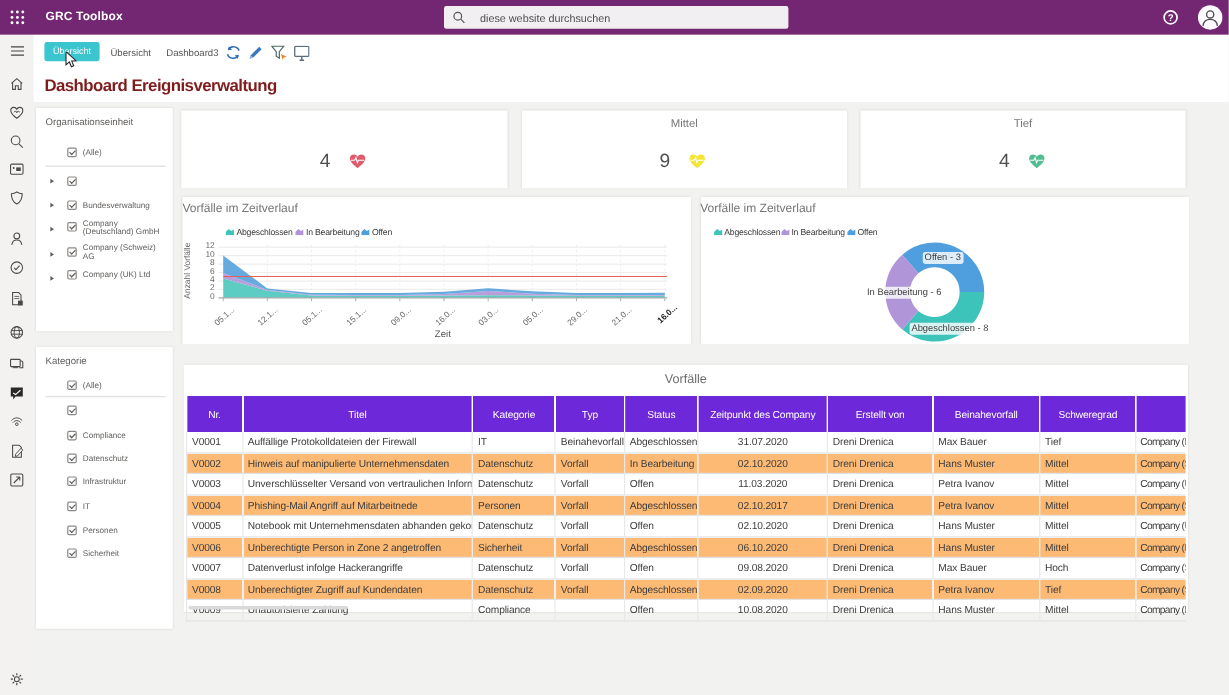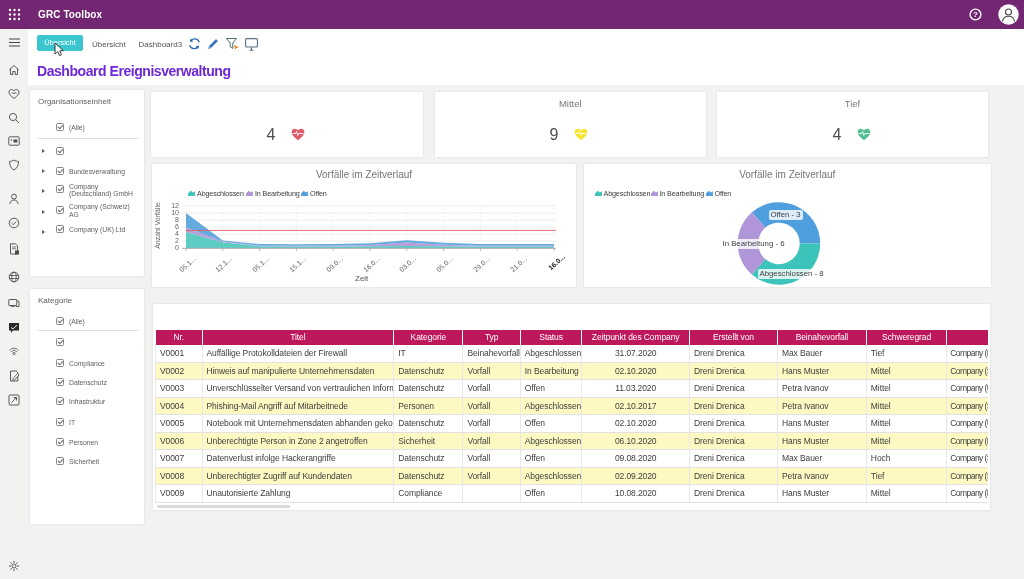--- a/index.html
+++ b/index.html
@@ -12,43 +12,43 @@
 #brand{position:absolute;left:38px;top:8.5px;color:#fff;font-size:10px;font-weight:bold;letter-spacing:.1px}
 #searchbox{position:absolute;left:370px;top:5px;width:287px;height:19px;background:#f1eff1;border-radius:2px}
 #searchbox span{position:absolute;top:4.5px;font-size:9px;color:#4f4f4f}
 
 #sidebar{position:absolute;left:0;top:29px;width:28px;height:550px;background:#f3f2f1}
 .sic{position:absolute;left:8px;width:12px;height:12px}
 
 #whiteband{position:absolute;left:28px;top:29px;width:996px;height:56px;background:#fff}
 #tealbtn{position:absolute;left:37px;top:35px;width:46px;height:16px;background:#3bc5ce;border-radius:2px;color:#fff;font-size:7.5px;text-align:center;line-height:16px}
 .tab{position:absolute;top:39.5px;font-size:8px;color:#555}
-#heading{position:absolute;left:37px;top:62.5px;font-size:14px;font-weight:bold;letter-spacing:-0.45px;color:#6d28d9}
+#heading{position:absolute;left:37px;top:62.5px;font-size:14px;font-weight:bold;letter-spacing:-0.45px;color:#7f1d1d}
 
 .ftitle{position:absolute;left:8px;top:7px;font-size:8px;color:#605e5c}
 .fsep{position:absolute;left:8px;height:1px;background:#e1dfdd;right:6px}
 .cb{position:absolute;width:8px;height:8px;border:1px solid #8a8886;border-radius:1.5px}
 .cb:after{content:"";position:absolute;left:0.8px;top:1.2px;width:4px;height:2.2px;border-left:1px solid #605e5c;border-bottom:1px solid #605e5c;transform:rotate(-45deg)}
 .flbl{position:absolute;font-size:6.8px;color:#605e5c;line-height:7.5px}
 .farr{position:absolute;width:0;height:0;border-left:3.5px solid #605e5c;border-top:2.5px solid transparent;border-bottom:2.5px solid transparent}
 
 .kpit{position:absolute;width:100%;text-align:center;top:6px;font-size:9.5px;color:#777}
 .kpiv{position:absolute;top:34px;font-size:16px;color:#4f4f4f;width:60px;text-align:center}
 
-.ctitle{position:absolute;width:100%;text-align:center;top:5px;font-size:10px;color:#757575}
+.ctitle{position:absolute;width:100%;top:5px;font-size:10px;color:#757575}
 .leg{position:absolute;top:24.5px;font-size:7.2px;letter-spacing:-0.15px;color:#3b3b3b;white-space:nowrap}
 .licon{display:inline-block;width:7px;height:6px;margin-right:2px}
 .xlab{position:absolute;font-size:7px;color:#666;transform:rotate(-42deg);transform-origin:100% 0;white-space:nowrap}
 .ylab{position:absolute;font-size:7px;color:#666;text-align:right;width:14px}
 .dlab{position:absolute;font-size:7.8px;color:#3f3f3f;background:rgba(255,255,255,.8);border-radius:2px;padding:0 2px;white-space:nowrap;line-height:10px}
 
 #tbl{position:absolute;left:2px;top:25.5px;border-collapse:collapse;table-layout:fixed;width:833px;font-size:8.5px;letter-spacing:-0.1px}
-#tbl th{background:#be185d;color:#fff;font-weight:normal;font-size:8.5px;height:15px;border-left:1px solid #fff;overflow:hidden;white-space:nowrap}
+#tbl th{background:#6d28d9;color:#fff;font-weight:normal;font-size:8.5px;height:30px;border-left:1px solid #fff;overflow:hidden;white-space:nowrap}
 #tbl td{height:17.5px;color:#3d3d3d;padding:0 0 0 4px;border-left:1px solid #e8e8e8;border-bottom:1px solid #e2e2e2;overflow:hidden;white-space:nowrap}
-#tbl tr.alt td{background:#fef9c3}
+#tbl tr.alt td{background:#fdba74}
 #tbl td.c{text-align:center;padding:0}
 #tbl td.co{letter-spacing:-0.55px;padding-left:3px}
 </style>
 </head>
 <body>
 
 <div id="topbar">
   <svg class="abs" style="left:8px;top:8px" width="13" height="13">
       <g fill="#fff">
         <circle cx="2" cy="2" r="1.2"></circle>
@@ -56,20 +56,27 @@
         <circle cx="11" cy="2" r="1.2"></circle>
         <circle cx="2" cy="6.5" r="1.2"></circle>
         <circle cx="6.5" cy="6.5" r="1.2"></circle>
         <circle cx="11" cy="6.5" r="1.2"></circle>
         <circle cx="2" cy="11" r="1.2"></circle>
         <circle cx="6.5" cy="11" r="1.2"></circle>
         <circle cx="11" cy="11" r="1.2"></circle>
       </g>
     </svg>
   <div id="brand">GRC Toolbox</div>
+  <div id="searchbox">
+    <svg class="abs" style="left:7px;top:4px" width="11" height="11" viewBox="0 0 11 11">
+        <circle cx="4.5" cy="4.5" r="3.2" fill="none" stroke="#555" stroke-width="1"></circle>
+        <line x1="7" y1="7" x2="10" y2="10" stroke="#555" stroke-width="1"></line>
+      </svg>
+    <span style="left:30px">diese website durchsuchen</span>
+  </div>
   <svg class="abs" style="left:969px;top:8px" width="13" height="13" viewBox="0 0 13 13">
       <circle cx="6.5" cy="6.5" r="5.4" fill="none" stroke="#fff" stroke-width="1.4"></circle>
       <text x="6.5" y="9.4" font-size="8" fill="#fff" text-anchor="middle" font-family="Liberation Sans" font-weight="bold">?</text>
     </svg>
   <circle class="abs"></circle>
   <svg class="abs" style="left:998px;top:4px" width="21" height="21" viewBox="0 0 21 21">
       <circle cx="10.5" cy="10.5" r="10.2" fill="#fdfbfd"></circle>
       <circle cx="10.5" cy="8" r="3" fill="none" stroke="#4a4a4a" stroke-width="1.1"></circle>
       <path d="M4.5 17.5 C5 13.5 7.5 12.2 10.5 12.2 C13.5 12.2 16 13.5 16.5 17.5" fill="none" stroke="#4a4a4a" stroke-width="1.1"></path>
     </svg>
@@ -332,21 +339,21 @@
   <div class="xlab" style="right:347.2px;top:91px">12.1...</div>
   <div class="xlab" style="right:310.4px;top:91px">05.1...</div>
   <div class="xlab" style="right:273.6px;top:91px">15.1...</div>
   <div class="xlab" style="right:236.8px;top:91px">09.0...</div>
   <div class="xlab" style="right:200px;top:91px">16.0...</div>
   <div class="xlab" style="right:163.2px;top:91px">03.0...</div>
   <div class="xlab" style="right:126.4px;top:91px">05.0...</div>
   <div class="xlab" style="right:89.6px;top:91px">29.0...</div>
   <div class="xlab" style="right:52.8px;top:91px">21.0...</div>
   <div class="xlab" style="right:15px;top:89px;color:#222;font-weight:bold">16.0...</div>
-  <div class="abs" style="left:203px;top:109.5px;width:28px;font-size:8px;color:#555">Zeit</div>
+  <div class="abs" style="left:203px;top:109.5px;width:28px;text-align:center;font-size:8px;color:#555">Zeit</div>
 </div>
 
 <div class="card" id="chart2" style="left:583.5px;top:164px;width:407.5px;height:123px">
   <div class="ctitle">Vorfälle im Zeitverlauf</div>
   <div class="leg" style="left:11px"><svg class="licon" viewBox="0 0 8 7">
         <path d="M0 7 L0 4 L3 1 L5.5 3 L8 1.5 L8 7 Z" fill="#3cc3ba"></path>
       </svg>Abgeschlossen</div>
   <div class="leg" style="left:67px"><svg class="licon" viewBox="0 0 8 7">
         <path d="M0 7 L0 4 L3 1 L5.5 3 L8 1.5 L8 7 Z" fill="#b095d8"></path>
       </svg>In Bearbeitung</div>
@@ -357,20 +364,21 @@
     <path d="M167.9 48.2A41.3 41.3 0 0 1 236.2 79.4L215.7 79.4A20.8 20.8 0 0 0 181.3 63.7Z" fill="#4f9fdf"></path>
     <path d="M236.2 79.4A41.3 41.3 0 0 1 167.9 110.6L181.3 95.1A20.8 20.8 0 0 0 215.7 79.4Z" fill="#3cc3ba"></path>
     <path d="M167.9 110.6A41.3 41.3 0 0 1 167.9 48.2L181.3 63.7A20.8 20.8 0 0 0 181.3 95.1Z" fill="#b095d8"></path>
   </svg>
   <div class="dlab" style="left:185px;top:45.5px">Offen - 3</div>
   <div class="dlab" style="left:137px;top:75px">In Bearbeitung - 6</div>
   <div class="dlab" style="left:174px;top:104.5px">Abgeschlossen - 8</div>
 </div>
 
 <div class="card" id="tablecard" style="left:153px;top:304px;width:837px;height:206px">
+  <div style="position:absolute;top:6px;width:100%;text-align:center;font-size:10.5px;color:#6d6d6d">Vorfälle</div>
   <table id="tbl">
     <colgroup>
         <col style="width:46.5px">
         <col style="width:191.8px">
         <col style="width:69.1px">
         <col style="width:57.4px">
         <col style="width:61.6px">
         <col style="width:107.6px">
         <col style="width:88px">
         <col style="width:88.9px">

